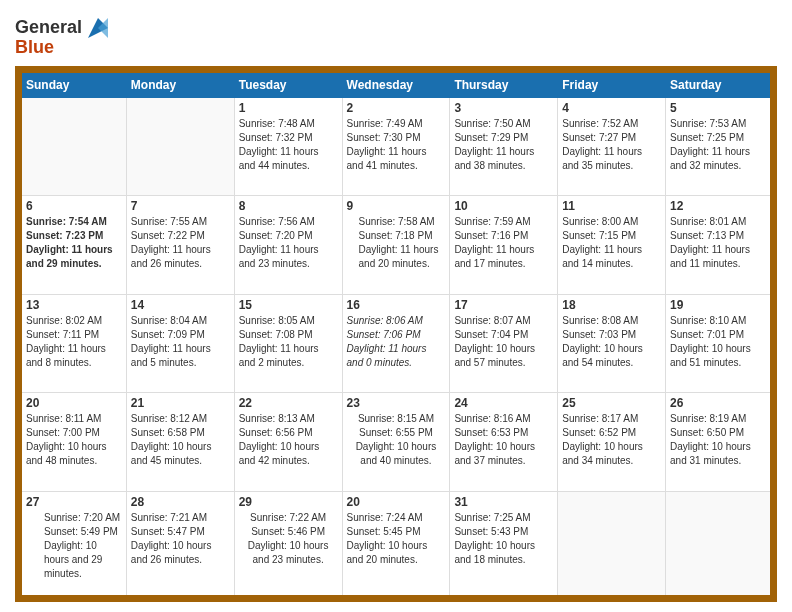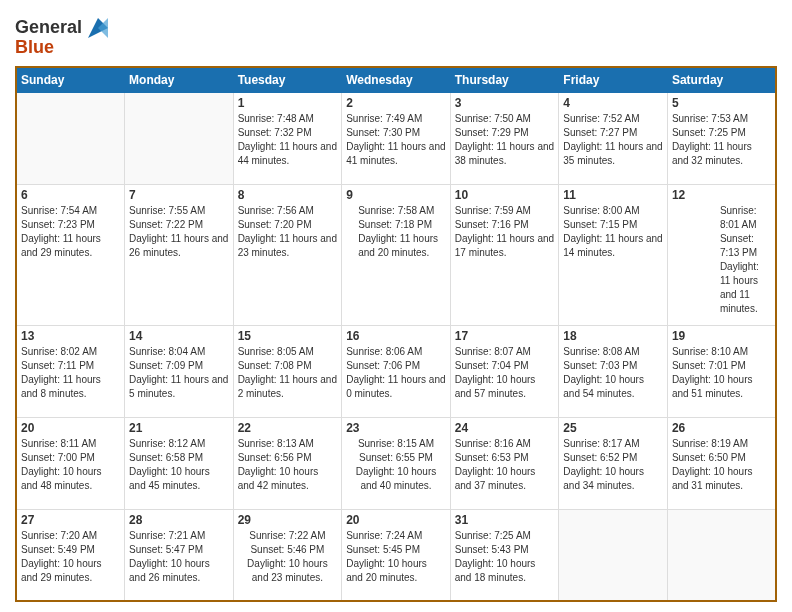--- a/index.html
+++ b/index.html
@@ -49,21 +49,21 @@
       font-size: 32px;
       font-weight: bold;
       color: #333;
     }
     .location-title {
       font-size: 16px;
       color: #555;
     }
     .calendar {
       flex: 1;
-      border: 2px solid #a16207;
+      border: 7px solid #a16207;
       border-collapse: collapse;
       width: 100%;
       table-layout: fixed;
     }
     .calendar th {
       background: #1a6faf;
       color: #fff;
       font-size: 12px;
       padding: 5px 4px;
       text-align: left;
@@ -159,21 +159,21 @@
           <td>
             <div class="day-number">5</div>
             <div class="day-info" style="white-space: pre-line;">Sunrise: 7:53 AM
 Sunset: 7:25 PM
 Daylight: 11 hours and 32 minutes.</div>
           </td>
         </tr>
         <tr>
           <td>
             <div class="day-number">6</div>
-            <div class="day-info" style="white-space: pre-line;">Sunrise: 7:54 AM
+            <div class="day-info" style="white-space: pre-line; font-weight: bold;">Sunrise: 7:54 AM
 Sunset: 7:23 PM
 Daylight: 11 hours and 29 minutes.</div>
           </td>
           <td>
             <div class="day-number">7</div>
             <div class="day-info" style="white-space: pre-line;">Sunrise: 7:55 AM
 Sunset: 7:22 PM
 Daylight: 11 hours and 26 minutes.</div>
           </td>
           <td>
@@ -195,21 +195,21 @@
 Daylight: 11 hours and 17 minutes.</div>
           </td>
           <td>
             <div class="day-number">11</div>
             <div class="day-info" style="white-space: pre-line;">Sunrise: 8:00 AM
 Sunset: 7:15 PM
 Daylight: 11 hours and 14 minutes.</div>
           </td>
           <td>
             <div class="day-number">12</div>
-            <div class="day-info" style="white-space: pre-line; margin-left: 48px;">Sunrise: 8:01 AM
+            <div class="day-info" style="white-space: pre-line;">Sunrise: 8:01 AM
 Sunset: 7:13 PM
 Daylight: 11 hours and 11 minutes.</div>
           </td>
         </tr>
         <tr>
           <td>
             <div class="day-number">13</div>
             <div class="day-info" style="white-space: pre-line;">Sunrise: 8:02 AM
 Sunset: 7:11 PM
 Daylight: 11 hours and 8 minutes.</div>
@@ -221,21 +221,21 @@
 Daylight: 11 hours and 5 minutes.</div>
           </td>
           <td>
             <div class="day-number">15</div>
             <div class="day-info" style="white-space: pre-line;">Sunrise: 8:05 AM
 Sunset: 7:08 PM
 Daylight: 11 hours and 2 minutes.</div>
           </td>
           <td>
             <div class="day-number">16</div>
-            <div class="day-info" style="white-space: pre-line;">Sunrise: 8:06 AM
+            <div class="day-info" style="white-space: pre-line; font-style: italic;">Sunrise: 8:06 AM
 Sunset: 7:06 PM
 Daylight: 11 hours and 0 minutes.</div>
           </td>
           <td>
             <div class="day-number">17</div>
             <div class="day-info" style="white-space: pre-line;">Sunrise: 8:07 AM
 Sunset: 7:04 PM
 Daylight: 10 hours and 57 minutes.</div>
           </td>
           <td>
@@ -291,21 +291,21 @@
           <td>
             <div class="day-number">26</div>
             <div class="day-info" style="white-space: pre-line;">Sunrise: 8:19 AM
 Sunset: 6:50 PM
 Daylight: 10 hours and 31 minutes.</div>
           </td>
         </tr>
         <tr>
           <td>
             <div class="day-number">27</div>
-            <div class="day-info" style="white-space: pre-line;">Sunrise: 7:20 AM
+            <div class="day-info" style="white-space: pre-line; margin-left: 18px;">Sunrise: 7:20 AM
 Sunset: 5:49 PM
 Daylight: 10 hours and 29 minutes.</div>
           </td>
           <td>
             <div class="day-number">28</div>
             <div class="day-info" style="white-space: pre-line;">Sunrise: 7:21 AM
 Sunset: 5:47 PM
 Daylight: 10 hours and 26 minutes.</div>
           </td>
           <td>

